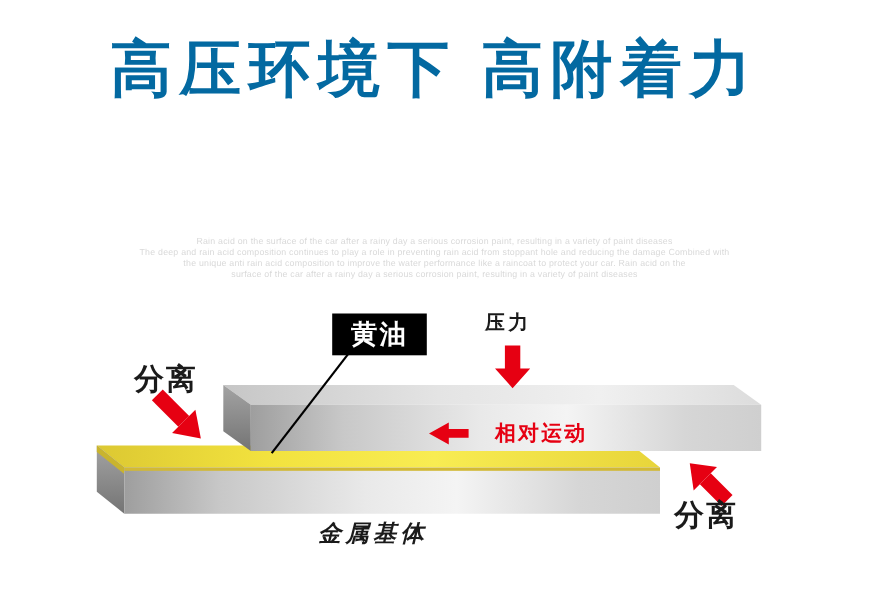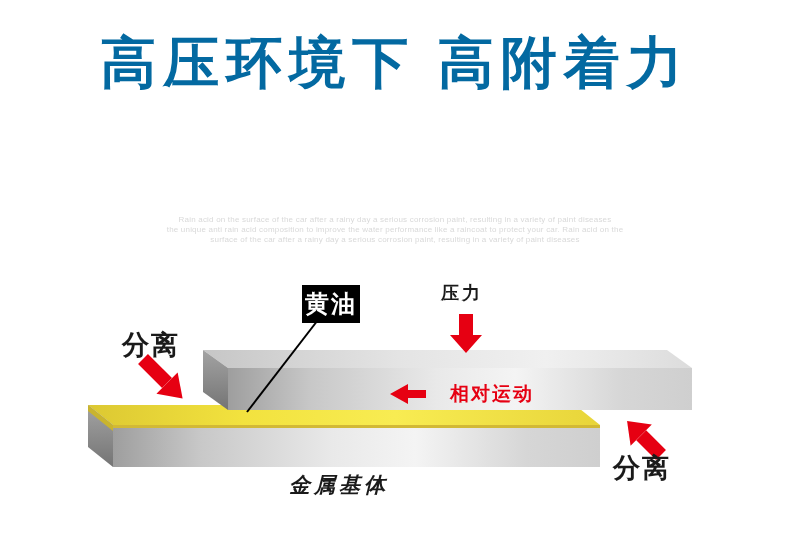--- a/index.html
+++ b/index.html
@@ -50,38 +50,39 @@
     position: absolute;
     color: #1a1a1a;
     font-weight: 700;
     white-space: nowrap;
   }
   .grease-label {
     left: 302px; top: 285px;
     background: #000000;
     color: #ffffff;
     font-size: 24px;
-    padding: 3px 3px;
+    padding: 3px 17px;
     letter-spacing: 2px;
   }
   .pressure-label   { left: 441px; top: 281px; font-size: 18px; letter-spacing: 3px; font-family: Liberation Mono, monospace; }
   .sep-left-label   { left: 122px; top: 327px; font-size: 27px; letter-spacing: 2px; }
   .rel-motion-label { left: 414px; top: 381px; font-size: 19px; color: #e60012; letter-spacing: 2px; margin-left: 36px; }
   .sep-right-label  { left: 613px; top: 450px; font-size: 27px; letter-spacing: 2px; }
   .substrate-label  { left: 289px; top: 471px; font-size: 21px; letter-spacing: 4px; font-style: italic; }
 </style>
 </head>
 <body>
 
 <div class="canvas">
 
   <h1 class="title">高压环境下 高附着力</h1>
 
   <div class="fineprint">
     <div>Rain acid on the surface of the car after a rainy day a serious corrosion paint, resulting in a variety of paint diseases</div>
+    <div>The deep and rain acid composition continues to play a role in preventing rain acid from stoppant hole and reducing the damage Combined with</div>
     <div>the unique anti rain acid composition to improve the water performance like a raincoat to protect your car. Rain acid on the</div>
     <div>surface of the car after a rainy day a serious corrosion paint, resulting in a variety of paint diseases</div>
   </div>
 
   <div class="diagram">
     <svg class="diagram-svg" width="790" height="548" viewBox="0 0 790 548">
       <defs>
         <linearGradient id="frontFace" x1="0" y1="0" x2="1" y2="0">
           <stop offset="0" stop-color="#9e9e9e"></stop>
           <stop offset="0.18" stop-color="#c8c8c8"></stop>

